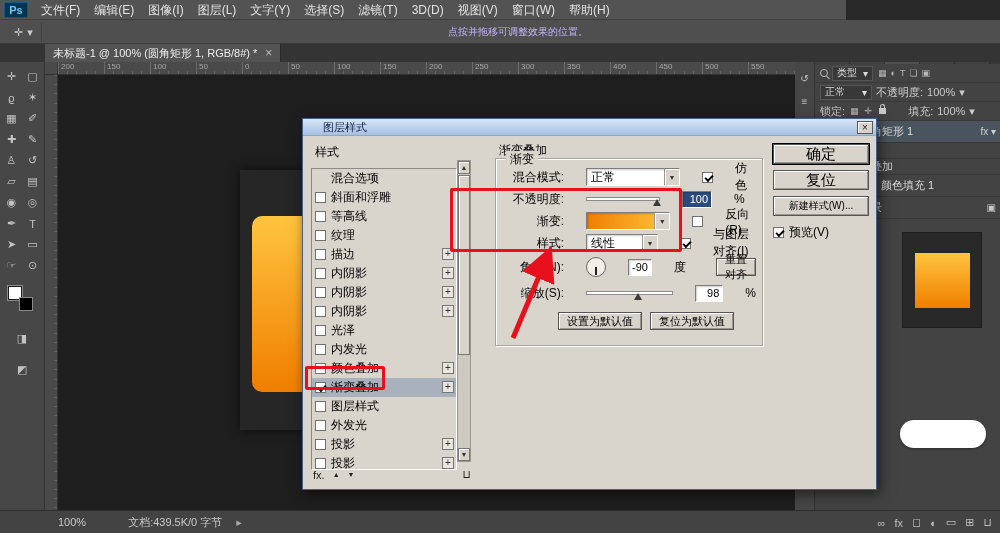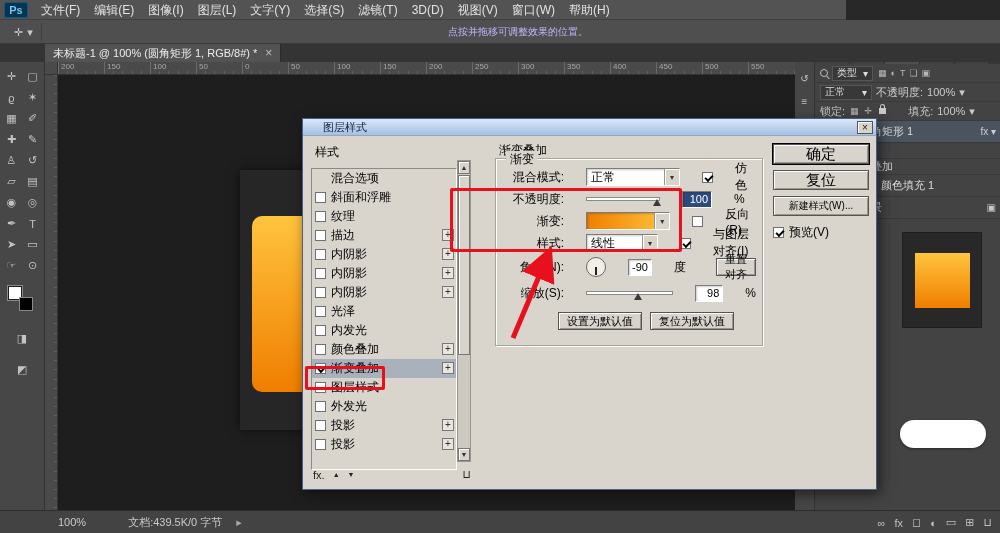--- a/index.html
+++ b/index.html
@@ -349,20 +349,25 @@
           <span>混合选项</span>
 
         </div>
         <div class="style-item">
           <span class="cbx"></span>
           <span>斜面和浮雕</span>
 
         </div>
         <div class="style-item">
           <span class="cbx"></span>
+          <span>等高线</span>
+
+        </div>
+        <div class="style-item">
+          <span class="cbx"></span>
           <span>纹理</span>
 
         </div>
         <div class="style-item plus">
           <span class="cbx"></span>
           <span>描边</span>
           <span class="plus-btn">+</span>
         </div>
         <div class="style-item plus">
           <span class="cbx"></span>

